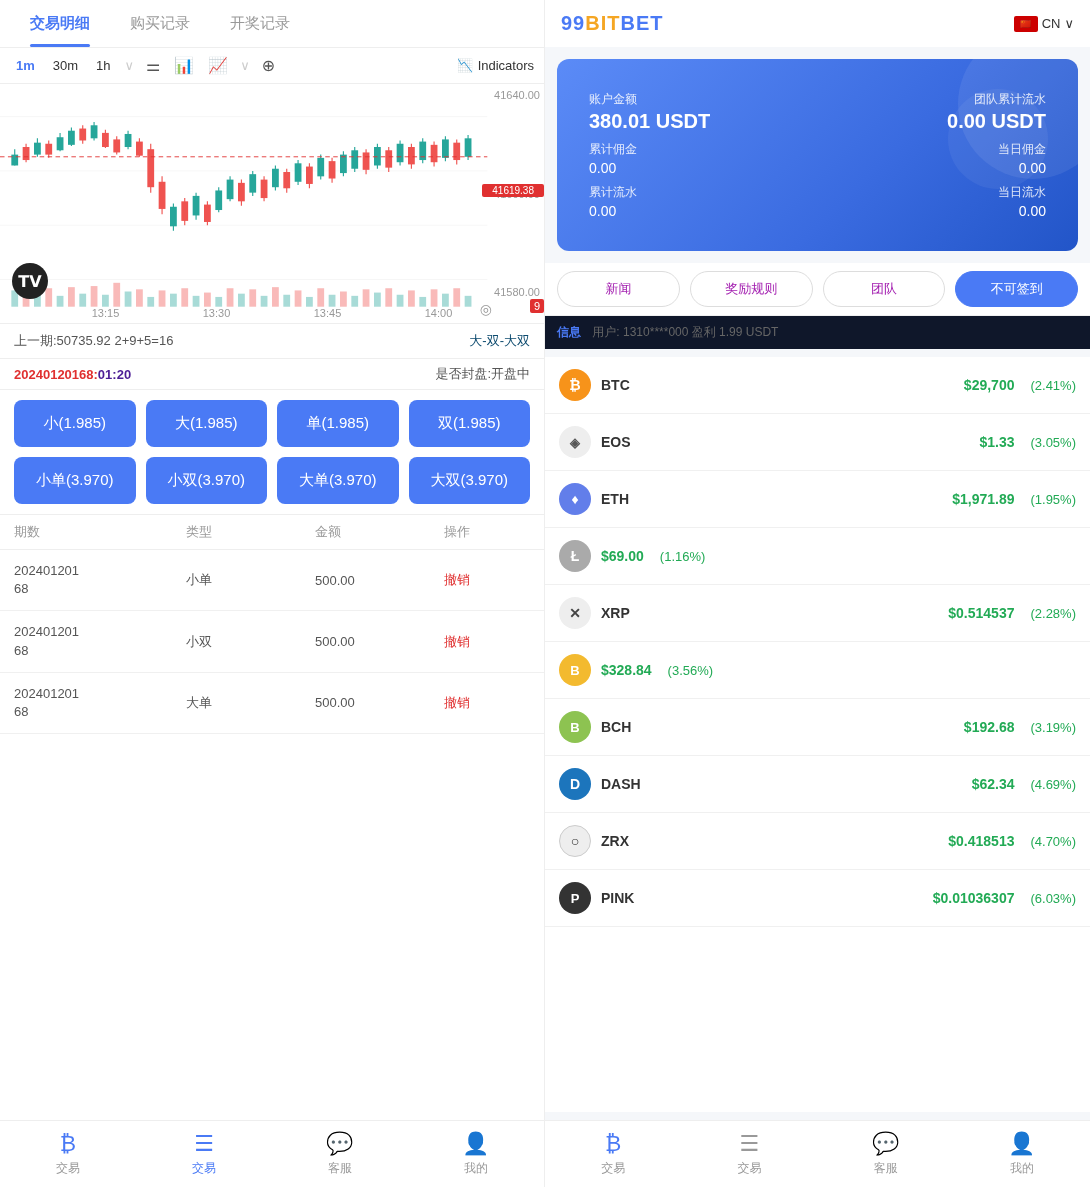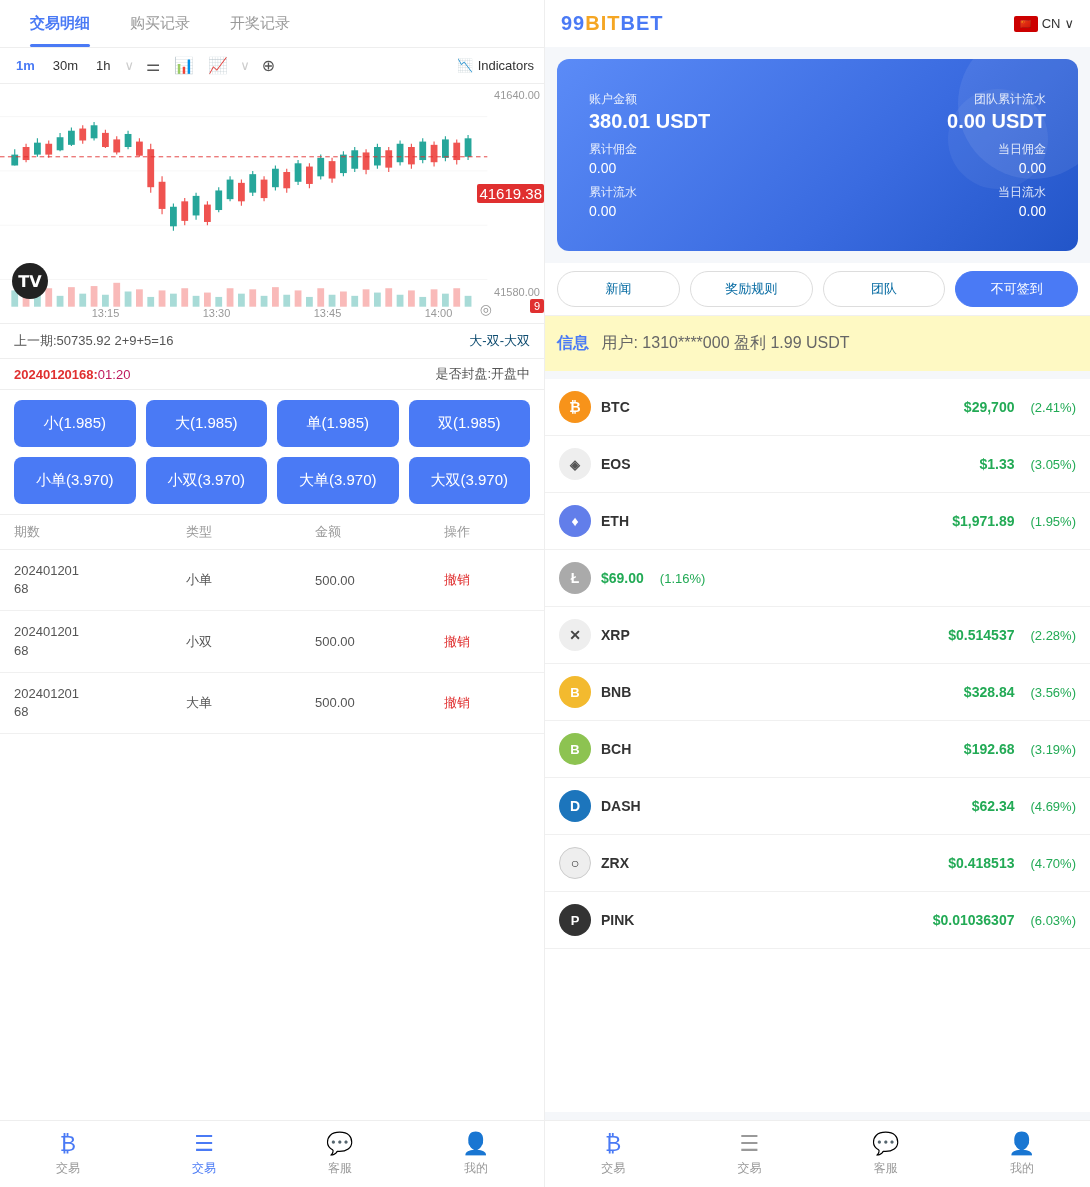--- a/index.html
+++ b/index.html
@@ -87,22 +87,22 @@
       background: #fff;
       overflow: hidden;
       border-bottom: 1px solid #eee;
     }
     .chart-svg { width: 100%; height: 100%; }
     .price-tag {
       position: absolute;
       right: 0; top: 42%;
       background: #e03030;
       color: #fff;
-      font-size: 15px;
-      padding: 1px 2px;
+      font-size: 10px;
+      padding: 1px 10px;
       border-radius: 2px;
     }
     .price-tag-2 {
       position: absolute;
       right: 0; bottom: 10px;
       background: #e03030;
       color: #fff;
       font-size: 11px;
       padding: 1px 4px;
       border-radius: 2px;
@@ -270,31 +270,31 @@
     .action-btns {
       display: flex; gap: 10px;
       padding: 8px 12px;
       background: #fff;
     }
     .action-btn {
       flex: 1; padding: 8px 10px;
       border: 1px solid #ddd;
       border-radius: 20px;
       background: #fff; cursor: pointer;
-      font-size: 13px; color: #0369a1; text-align: center;
+      font-size: 13px; color: #a21caf; text-align: center;
     }
     .action-btn.primary {
       background: #4a7af5; color: #fff; border-color: #4a7af5;
     }
 
     
     .info-ticker {
-      background: #fef9c3;
-      padding: 17px 12px;
-      font-size: 16px; color: #666;
+      background: #0f172a;
+      padding: 8px 12px;
+      font-size: 12px; color: #666;
       border-top: 1px solid #f0f0f0;
       margin-bottom: 8px;
     }
     .ticker-label { color: #4a7af5; font-weight: 600; margin-right: 8px; }
 
     
     .crypto-list {
       background: #fff;
       margin: 0 0 8px 0;
       flex: 1;
@@ -561,21 +561,21 @@
     <div style="position:absolute;right:52px;bottom:6px;font-size:14px;color:#999;">◎</div>
   </div>
 
   <div class="info-bar">
     <span>上一期:50735.92 2+9+5=16</span>
     <span class="result">大-双-大双</span>
   </div>
 
   <div class="countdown-bar">
     <span class="countdown-time">
-      <span>20240120168:</span><span style="color:#be185d;font-weight:normal;">01:20</span>
+      <span>20240120168:</span><span style="color:#4c1d95;font-weight:bold;">01:20</span>
     </span>
     <span class="market-status">
       <span>是否封盘:</span><span>开盘中</span>
     </span>
   </div>
 
   <div class="bet-grid">
     <button class="bet-btn">小(1.985)</button>
     <button class="bet-btn">大(1.985)</button>
     <button class="bet-btn">单(1.985)</button>
@@ -742,21 +742,20 @@
         </div>
       <span class="crypto-name">XRP</span>
       <span class="crypto-price">$0.514537</span>
       <span class="crypto-change">(2.28%)</span>
     </div>
 
     <div class="crypto-item">
       <div class="crypto-icon" style="background:#f3ba2f;">
           <span style="color:#fff;font-size:13px;">B</span>
         </div>
-      <span class="crypto-name">BNB</span>
       <span class="crypto-price">$328.84</span>
       <span class="crypto-change">(3.56%)</span>
     </div>
 
     <div class="crypto-item">
       <div class="crypto-icon" style="background:#8dc351;">
           <span style="color:#fff;font-size:13px;">B</span>
         </div>
       <span class="crypto-name">BCH</span>
       <span class="crypto-price">$192.68</span>

